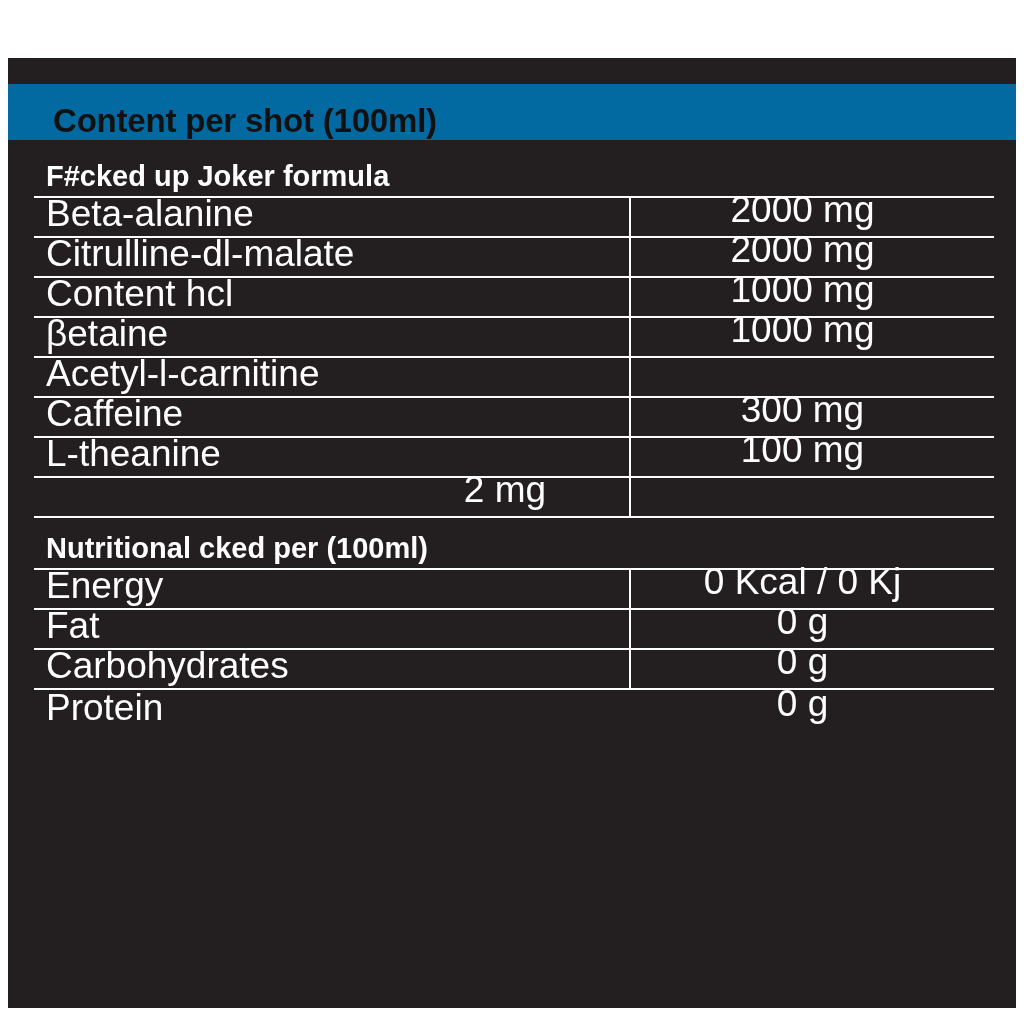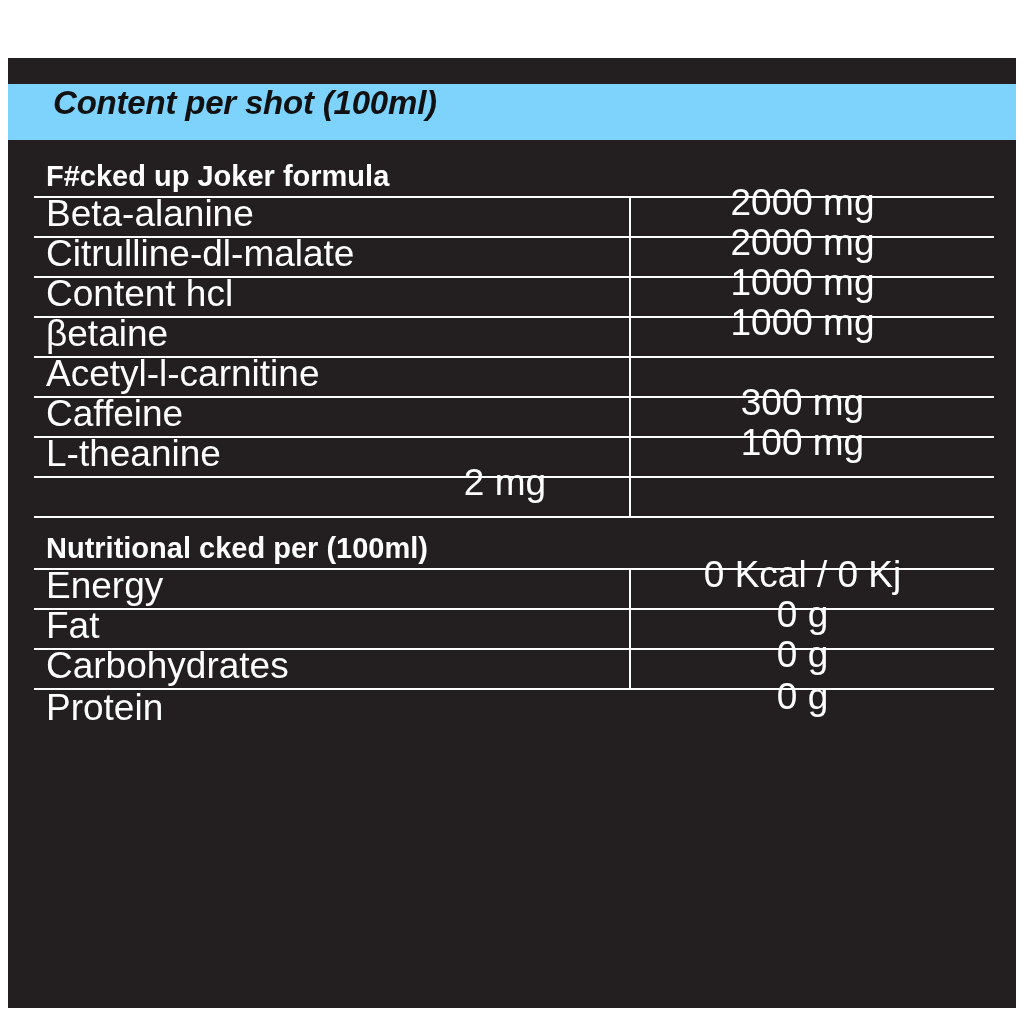--- a/index.html
+++ b/index.html
@@ -31,24 +31,23 @@
     background: #231f20;
   }
 
   
   .header-strip {
     position: absolute;
     left: 8px;
     top: 84px;
     width: 1008px;
     height: 56px;
-    background: #7dd3fc;
+    background: #0369a1;
     display: flex;
-    align-items: flex-start;
-    font-style: italic;
+    align-items: flex-end;
   }
   .header-title {
     font-size: 33px;
     font-weight: bold;
     color: #111111;
     letter-spacing: -0.2px;
     padding-left: 45px;
     white-space: nowrap;
   }
 
@@ -84,21 +83,21 @@
     font-size: 37px;
     line-height: 40px;
     white-space: nowrap;
     overflow: visible;
   }
 
   .cell-value {
     flex: 1;
     box-sizing: border-box;
     text-align: center;
-    padding-bottom: 13px;
+    padding-bottom: 6px;
     padding-right: 18px;
     color: #ffffff;
     font-size: 37px;
     line-height: 40px;
     white-space: nowrap;
   }
 
   
   .row.section .cell-name {
     font-weight: bold;

